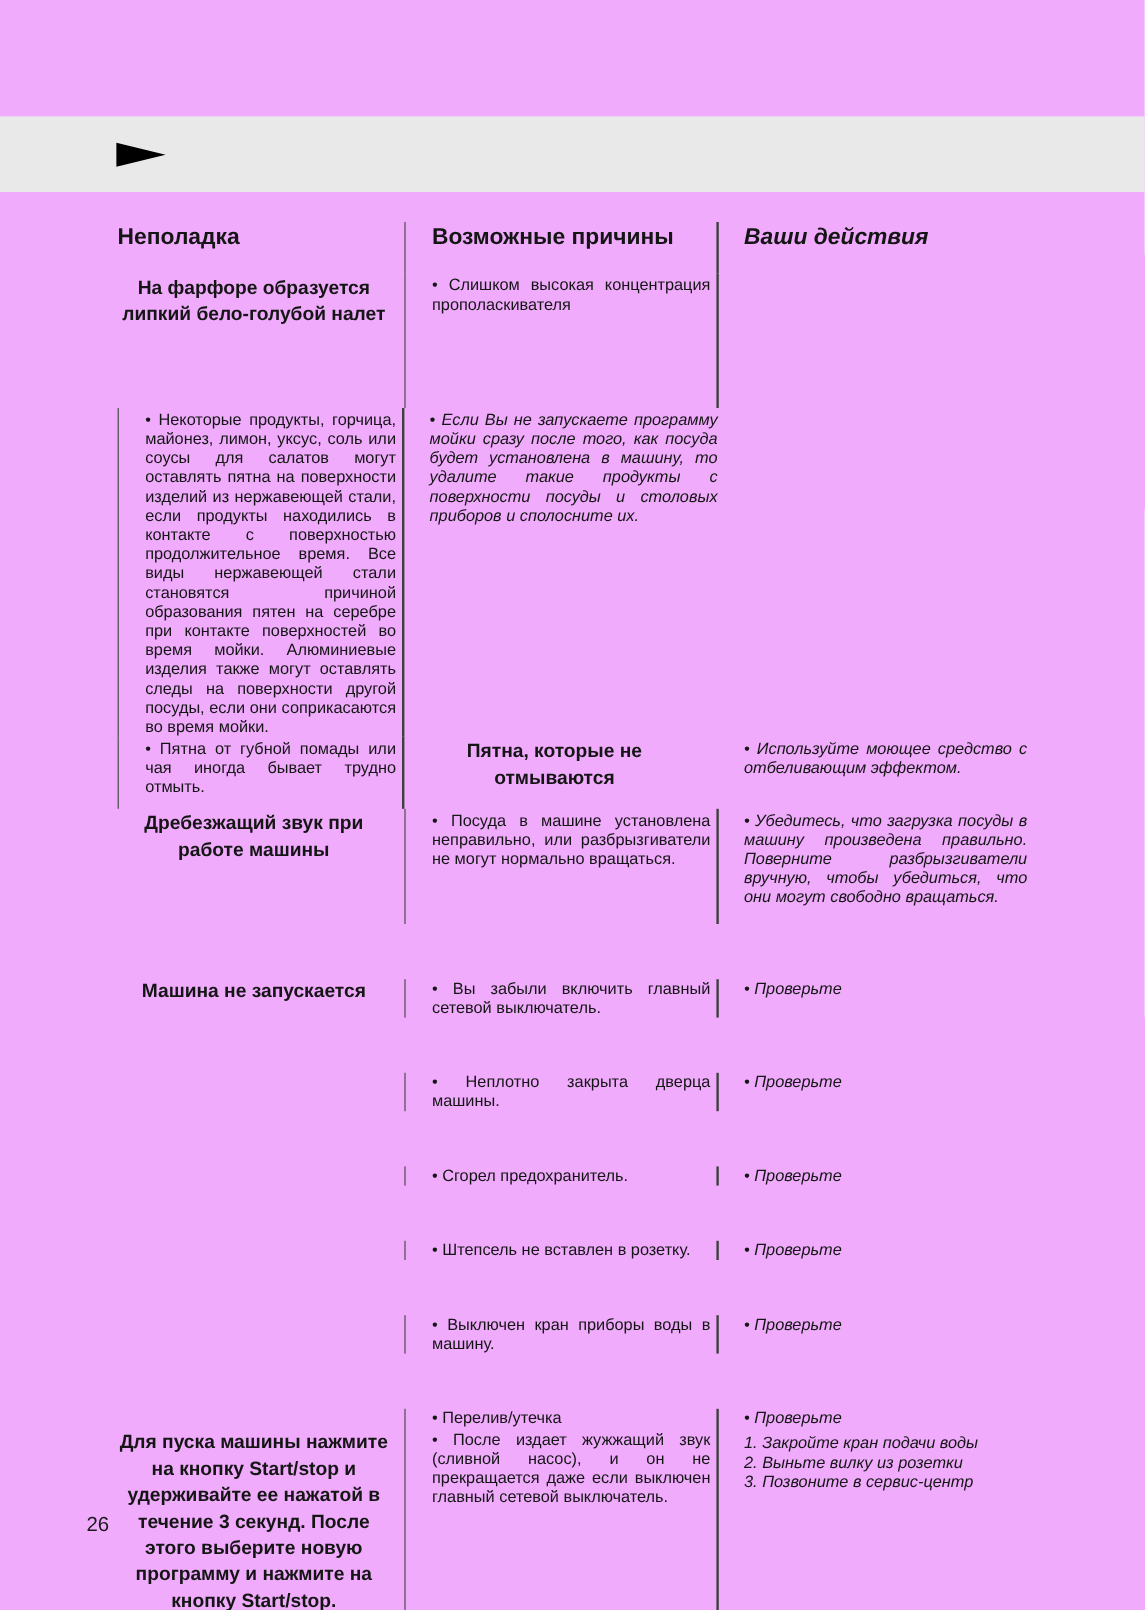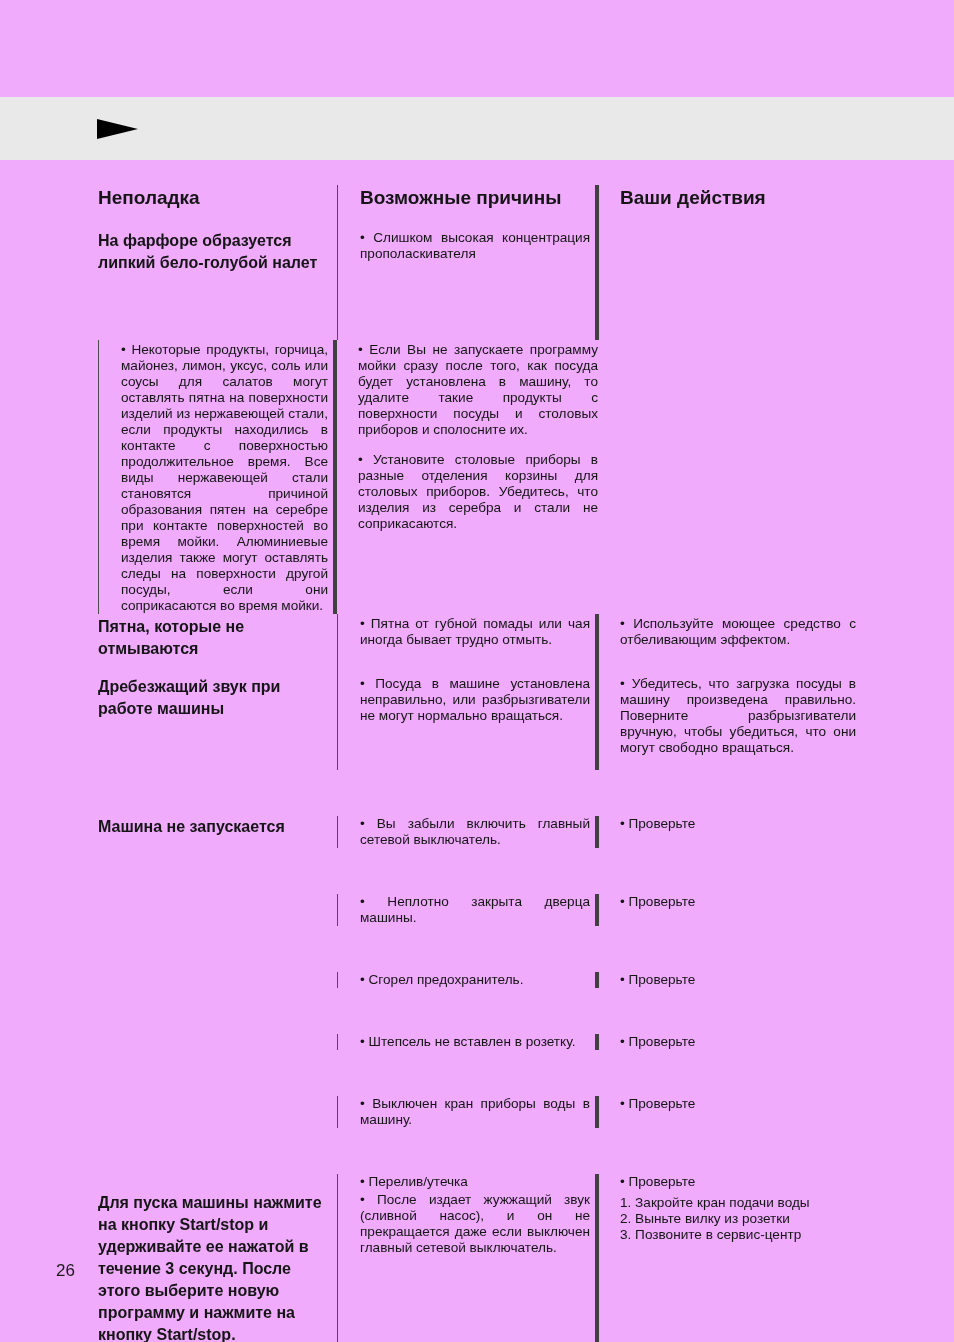--- a/index.html
+++ b/index.html
@@ -9,30 +9,30 @@
 
   .top-band { position:absolute; left:0; top:97px; width:954px; height:63px; background:#e9e9e9; }
   .flag { position:absolute; left:97px; top:22px; width:0; height:0;
           border-top:10px solid transparent; border-bottom:10px solid transparent;
           border-left:41px solid #000000; }
 
   .ttable { position:absolute; left:98px; top:185px; width:759px; }
   .row { display:grid; grid-template-columns:239px 262px 258px; }
   .cell { padding-top:2px; }
   .c1 { padding-right:12px; }
-  .c2 { border-left:1px solid #4d4d4d; border-right:4px solid #404040;
+  .c2 { border-left:1px solid #4d4d4d; border-right:2px solid #404040;
         padding-left:22px; padding-right:5px; }
-  .c3 { padding-left:21px; padding-right:1px; }
+  .c3 { padding-left:21px; padding-right:1px;font-style:italic; }
   .hdr { font-size:19px; font-weight:bold; }
 
   p { margin:0; font-size:13.6px; line-height:16px; text-align:justify; }
-  .problem { font-size:16px; font-weight:bold; line-height:22px; text-align:left; }
+  .problem { font-size:16px; font-weight:bold; line-height:22px; text-align:center; }
   .r5sub .cell { padding-top:0;margin-top:46px; }
 
-  .page-number { position:absolute; left:56px; top:1261px; font-size:17px; color:#1a1a1a; }
+  .page-number { position:absolute; left:72px; top:1261px; font-size:17px; color:#1a1a1a; }
 </style>
 </head>
 <body>
 
 <div class="page">
 
   <div class="top-band">
     <div class="flag"></div>
   </div>
 
@@ -52,30 +52,29 @@
         <p>• Слишком высокая концентрация прополаскивателя</p>
       </div>
     </div>
 
     <div class="row" style="min-height:252px">
       <div class="cell c2">
         <p>• Некоторые продукты, горчица, майонез, лимон, уксус, соль или соусы для салатов могут оставлять пятна на поверхности изделий из нержавеющей стали, если продукты находились в контакте с поверхностью продолжительное время. Все виды нержавеющей стали становятся причиной образования пятен на серебре при контакте поверхностей во время мойки. Алюминиевые изделия также могут оставлять следы на поверхности другой посуды, если они соприкасаются во время мойки.</p>
       </div>
       <div class="cell c3">
         <p>• Если Вы не запускаете программу мойки сразу после того, как посуда будет установлена в машину, то удалите такие продукты с поверхности посуды и столовых приборов и сполосните их.</p>
-        <p style="margin-top:14px">• Установите столовые приборы в разные отделения корзины для столовых приборов. Убедитесь, что изделия из серебра и стали не соприкасаются.</p>
       </div>
     </div>
 
     <div class="row" style="min-height:60px">
+      <div class="cell c2">
+        <p>• Пятна от губной помады или чая иногда бывает трудно отмыть.</p>
+      </div>
       <div class="cell c1">
         <p class="problem">Пятна, которые не отмываются</p>
-      </div>
-      <div class="cell c2">
-        <p>• Пятна от губной помады или чая иногда бывает трудно отмыть.</p>
       </div>
       <div class="cell c3">
         <p>• Используйте моющее средство с отбеливающим эффектом.</p>
       </div>
     </div>
 
     <div class="row" style="min-height:96px">
       <div class="cell c1">
         <p class="problem">Дребезжащий звук при работе машины</p>
       </div>

